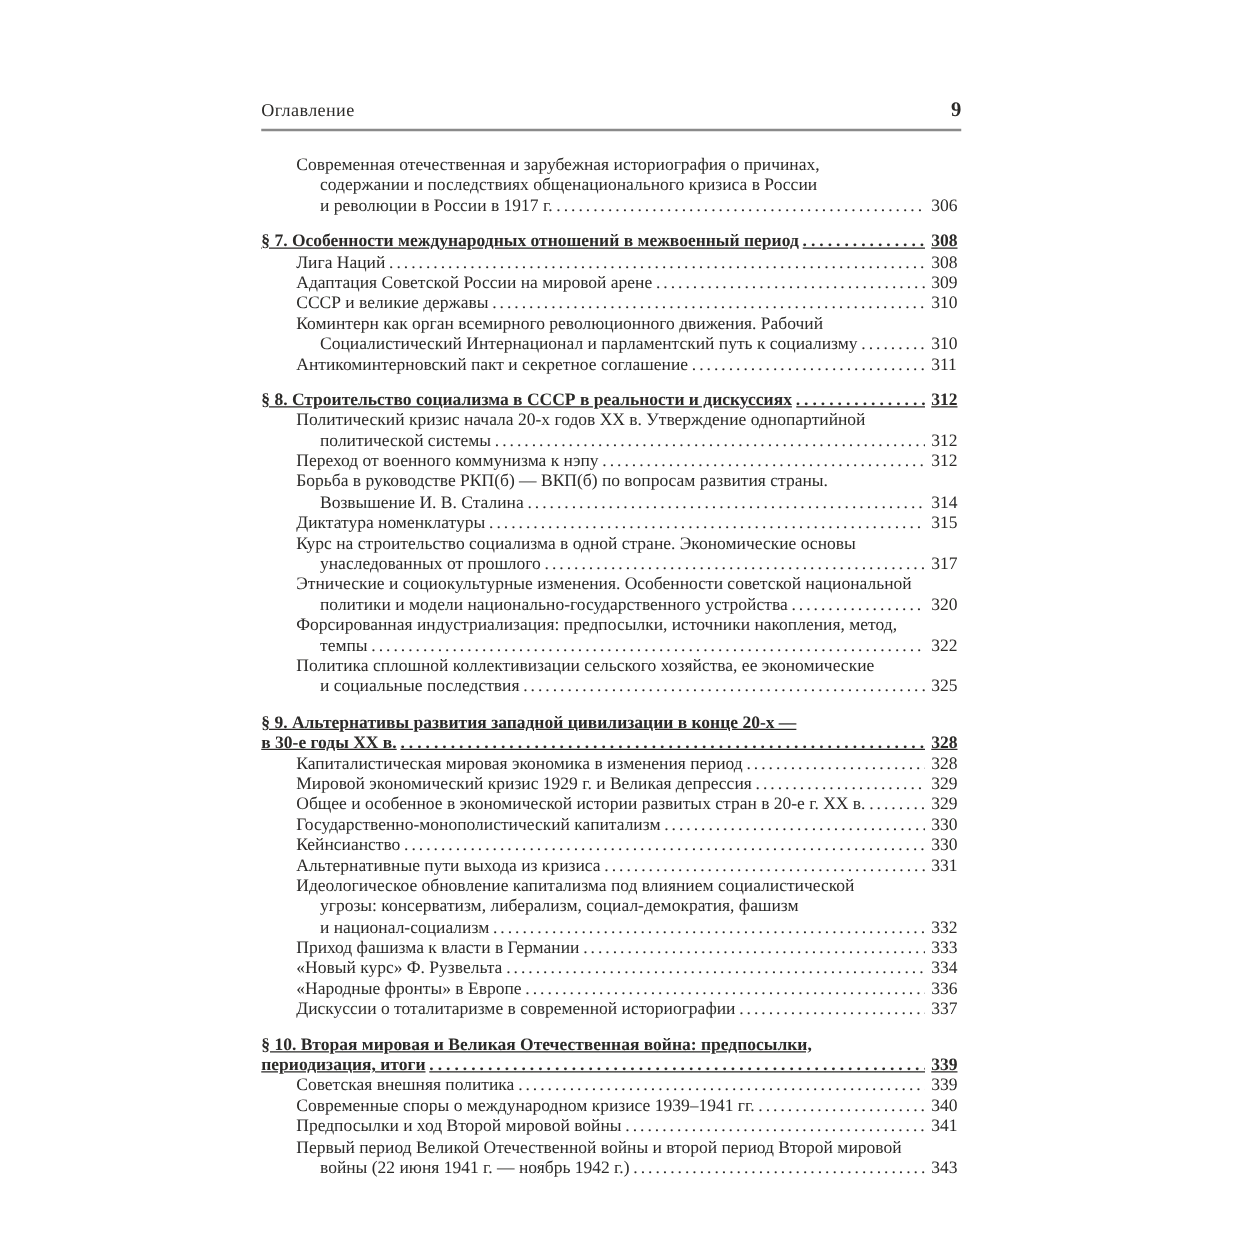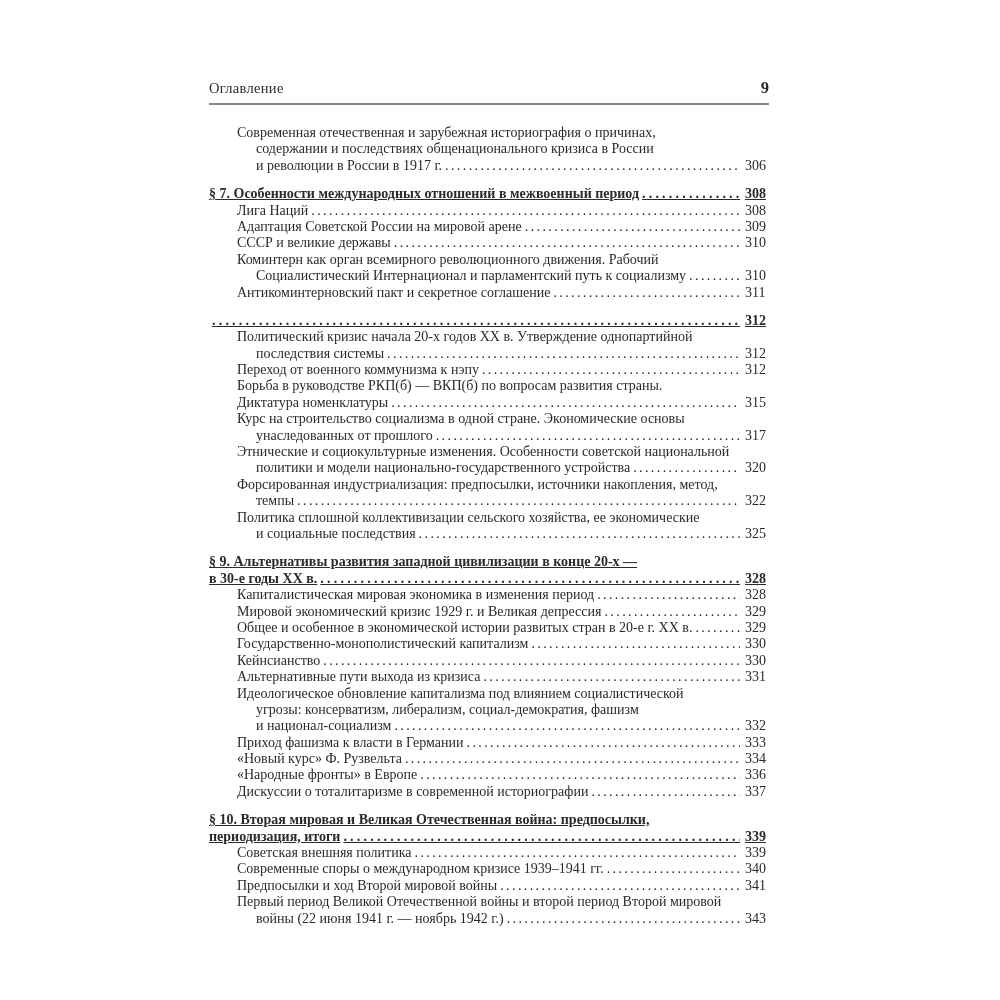--- a/index.html
+++ b/index.html
@@ -113,40 +113,46 @@
     <span class="txt">Социалистический Интернационал и парламентский путь к социализму</span>
     <span class="dots"></span>
     <span class="pg">310</span>
   </div>
         <div class="line ind1">
     <span class="txt">Антикоминтерновский пакт и секретное соглашение</span>
     <span class="dots"></span>
     <span class="pg">311</span>
   </div>
         <div class="line ind0 b gap">
+    <span class="txt">§ 8. Строительство социализма в СССР в реальности и дискуссиях</span>
     <span class="dots"></span>
     <span class="pg">312</span>
   </div>
         <div class="line ind1">
     <span class="txt">Политический кризис начала 20-х годов XX в. Утверждение однопартийной</span>
 
   </div>
         <div class="line ind2">
-    <span class="txt">последствия системы</span>
+    <span class="txt">политической системы</span>
     <span class="dots"></span>
     <span class="pg">312</span>
   </div>
         <div class="line ind1">
     <span class="txt">Переход от военного коммунизма к нэпу</span>
     <span class="dots"></span>
     <span class="pg">312</span>
   </div>
         <div class="line ind1">
     <span class="txt">Борьба в руководстве РКП(б) — ВКП(б) по вопросам развития страны.</span>
 
+  </div>
+        <div class="line ind2">
+    <span class="txt">Возвышение И. В. Сталина</span>
+    <span class="dots"></span>
+    <span class="pg">314</span>
   </div>
         <div class="line ind1">
     <span class="txt">Диктатура номенклатуры</span>
     <span class="dots"></span>
     <span class="pg">315</span>
   </div>
         <div class="line ind1">
     <span class="txt">Курс на строительство социализма в одной стране. Экономические основы</span>
 
   </div>

